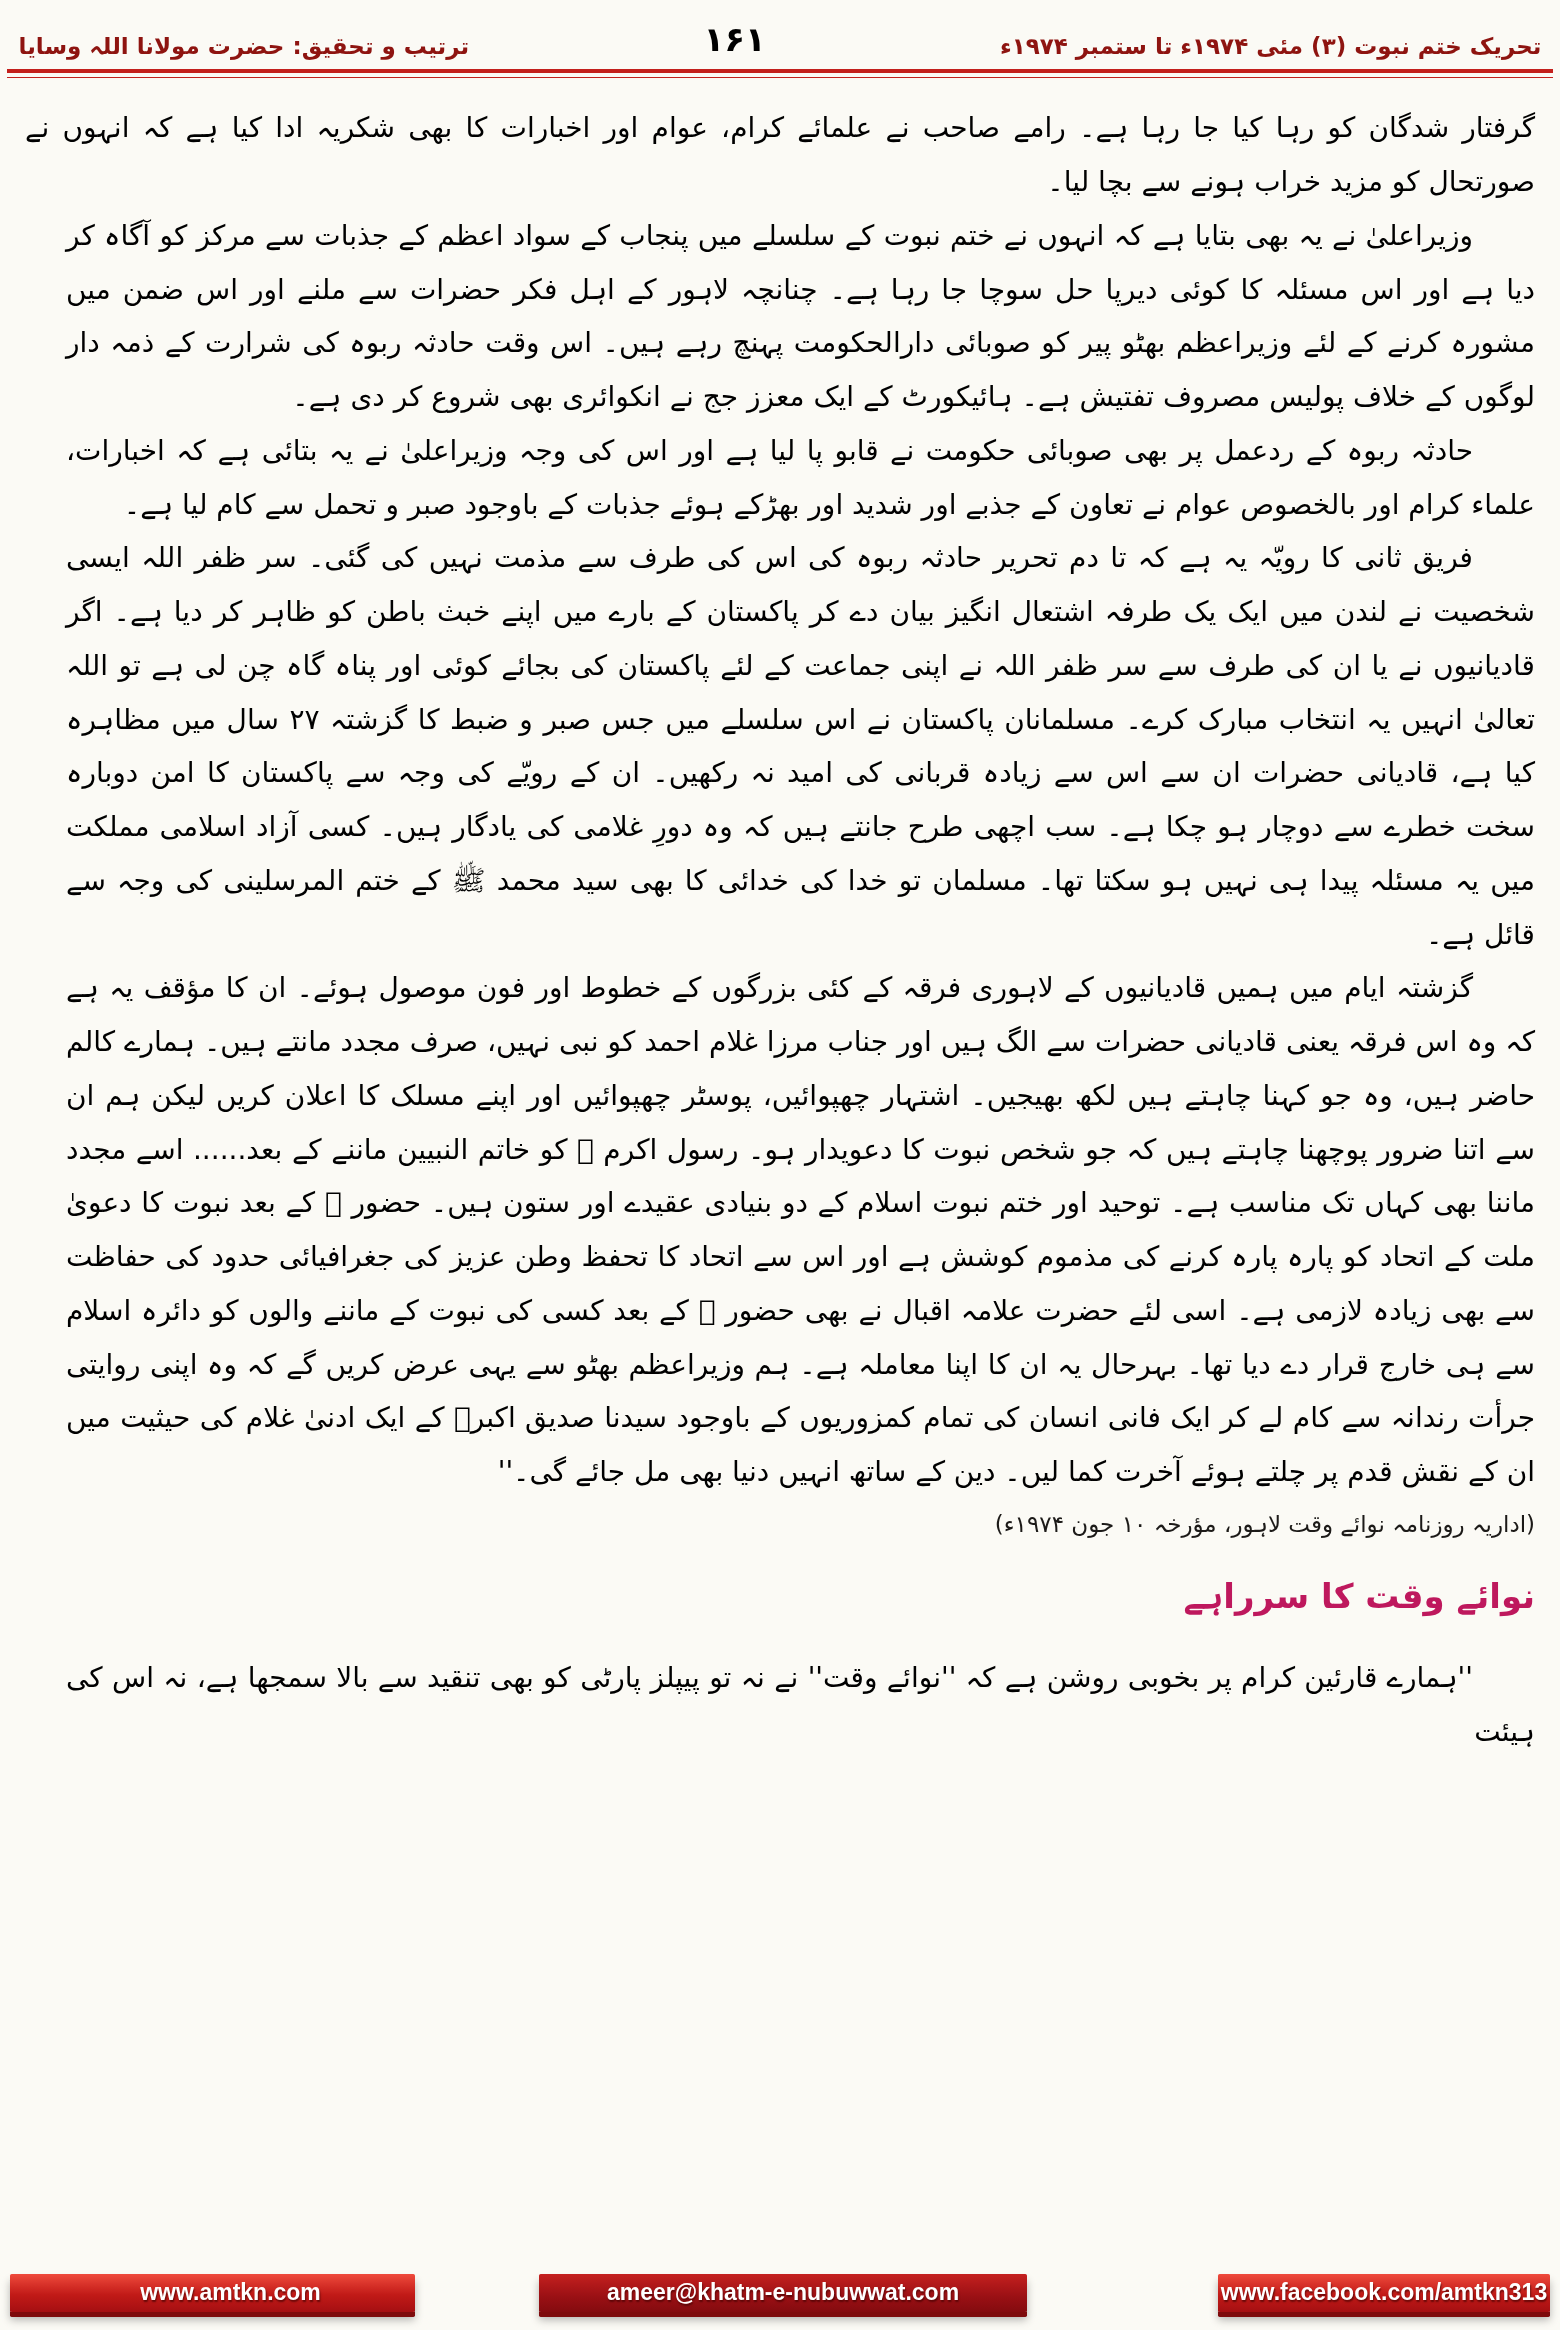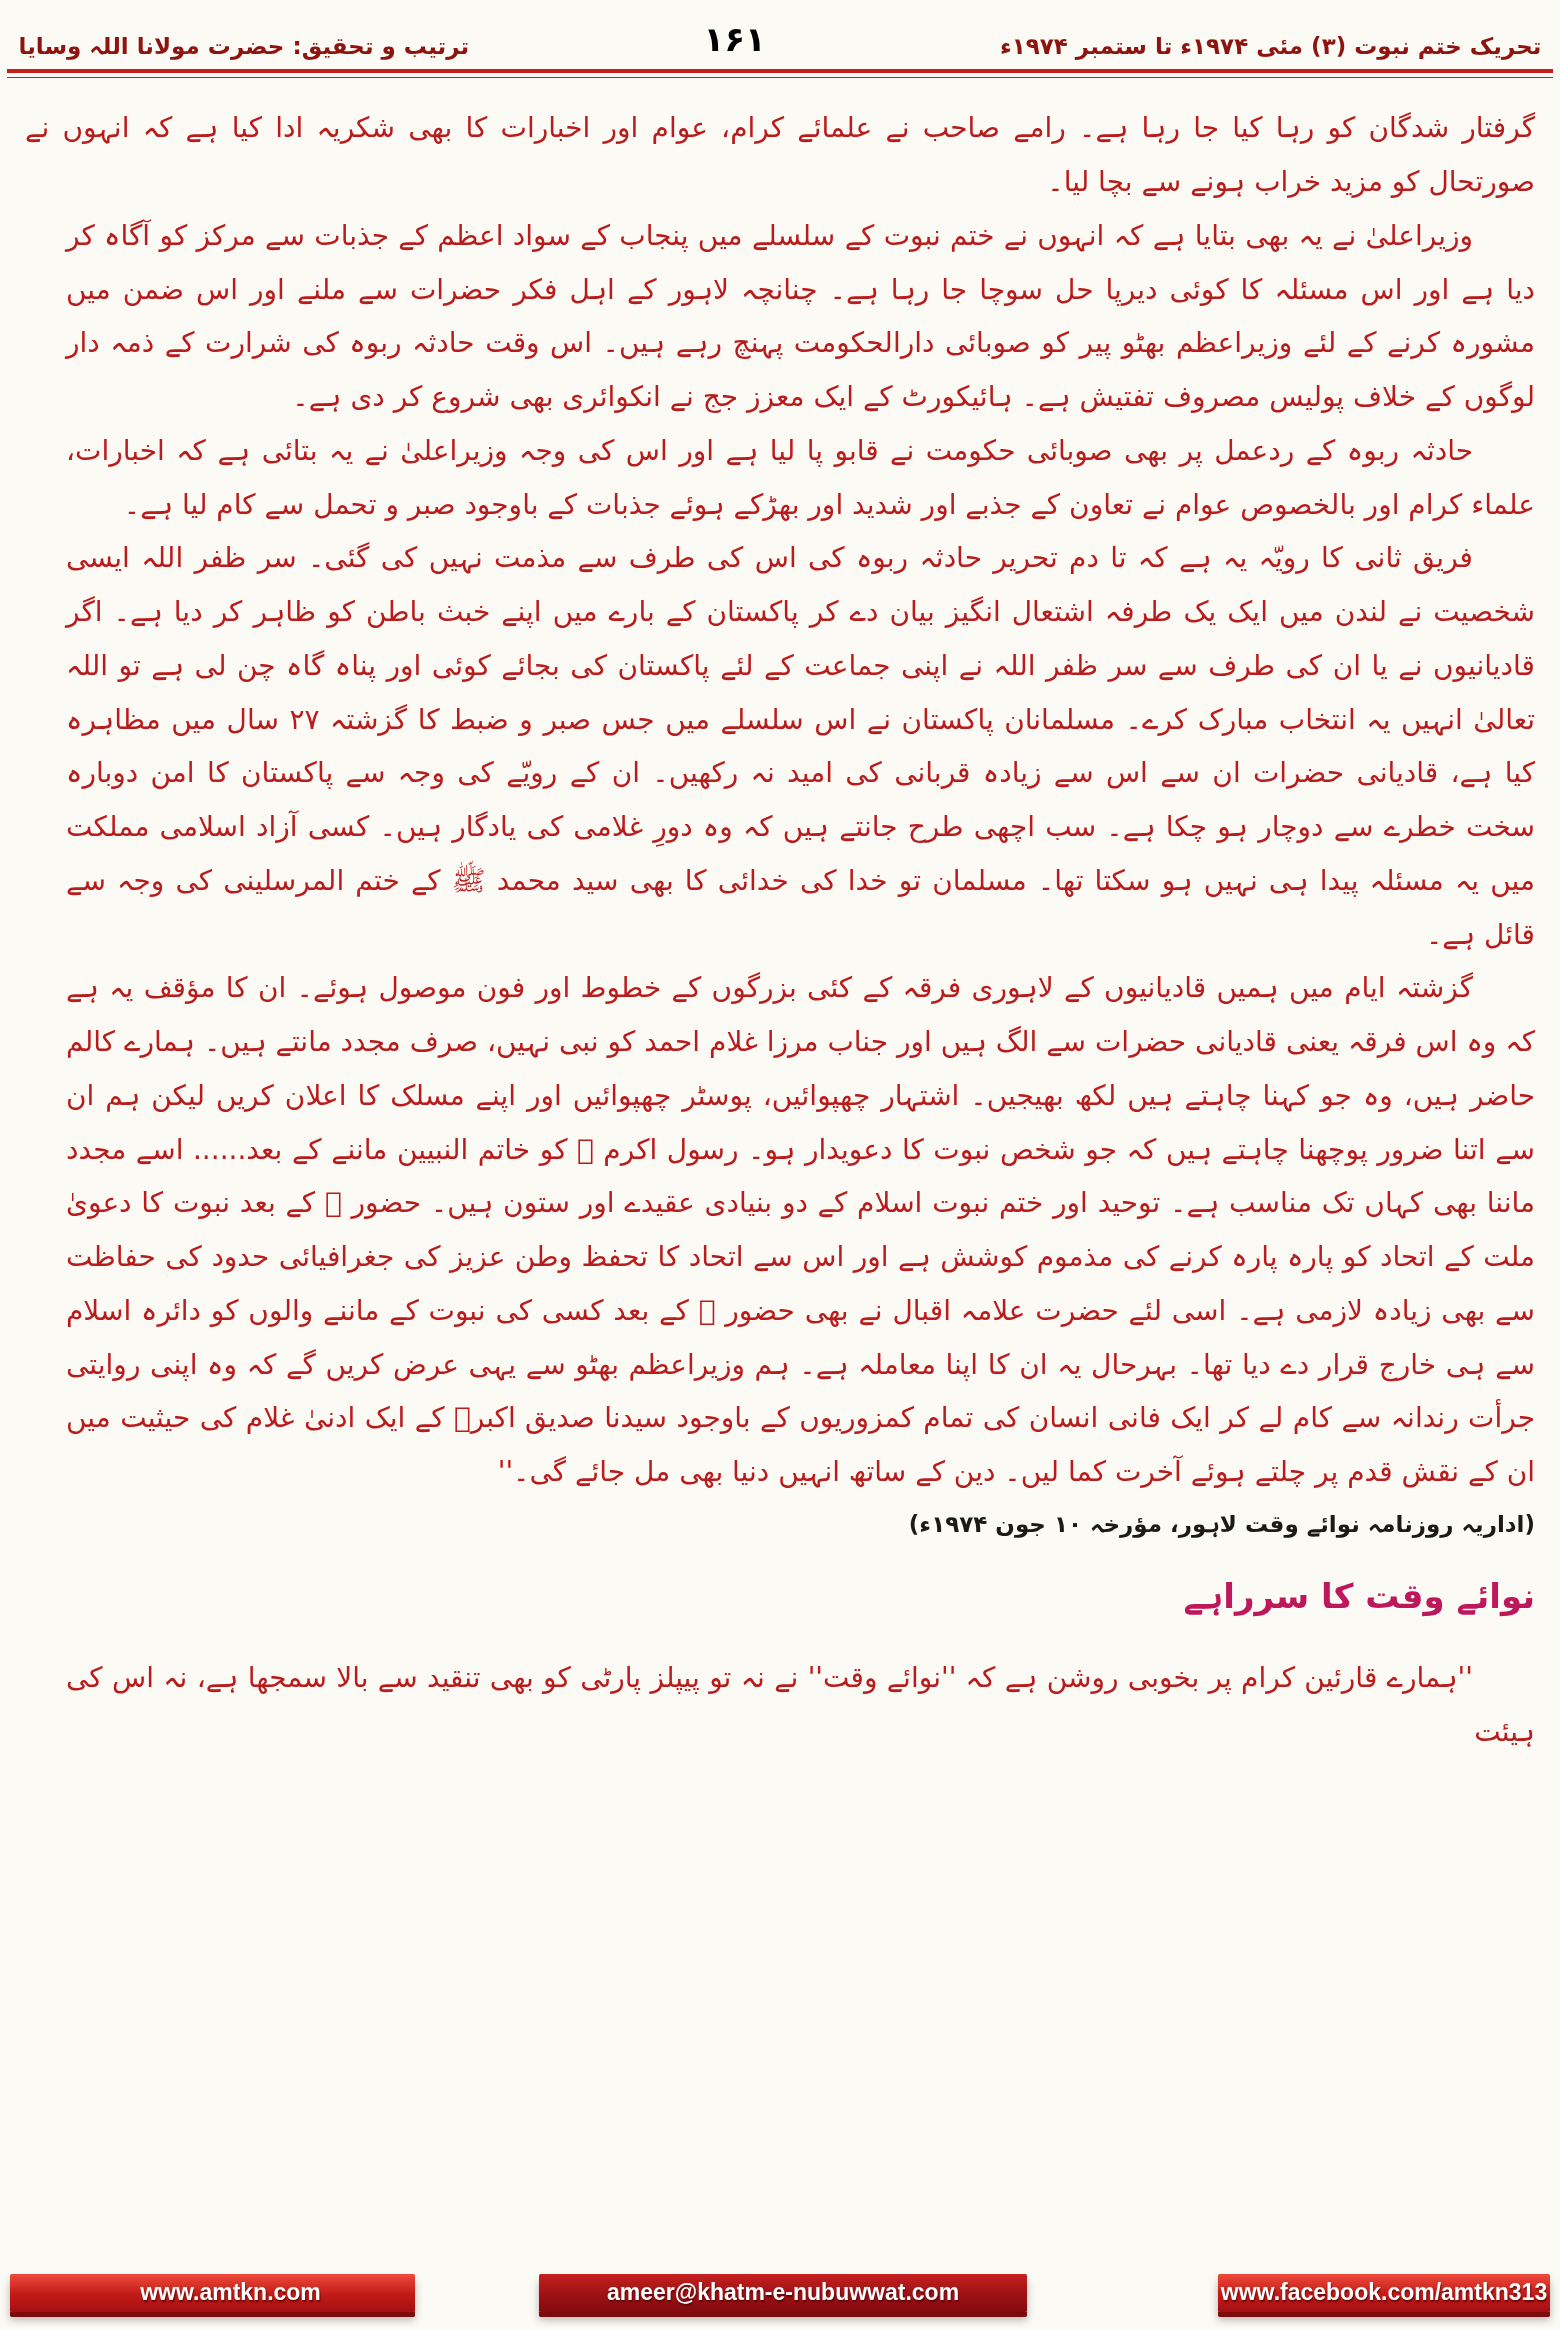--- a/index.html
+++ b/index.html
@@ -18,28 +18,28 @@
   .header .page-num { font-size:34px; color:#000000; letter-spacing:1.7px;text-align:center; }
   .rule {
     margin:8.4px 6.7px 0; height:4.2px;
     border-top:4.2px solid #c3201c;
     border-bottom:1.7px solid #c3201c;
   }
   
   .content {
     direction:rtl; text-align:justify;
     padding:23.5px 25px 0;
-    font-size:28px; line-height:1.92; color:#b91c1c;
+    font-size:28px; line-height:1.92; color:#000000;
   }
   .content p { margin:0; }
   .content p.indent { text-indent:62px;margin-left:41px; }
   .attribution {
     direction:rtl; text-align:right;
     padding:11.8px 25px 0;
-    font-size:23px; color:#1c1a18;font-weight:bold;
+    font-size:23px; color:#1c1a18;
   }
   .section-heading {
     direction:rtl; text-align:right;
     margin:39px 25px 11.8px;
     font-size:34px; font-weight:bold; color:#be185d;
   }
   
   .footer-bar {
     position:absolute; bottom:18.5px; height:38px;
     display:flex; align-items:center; justify-content:center;

